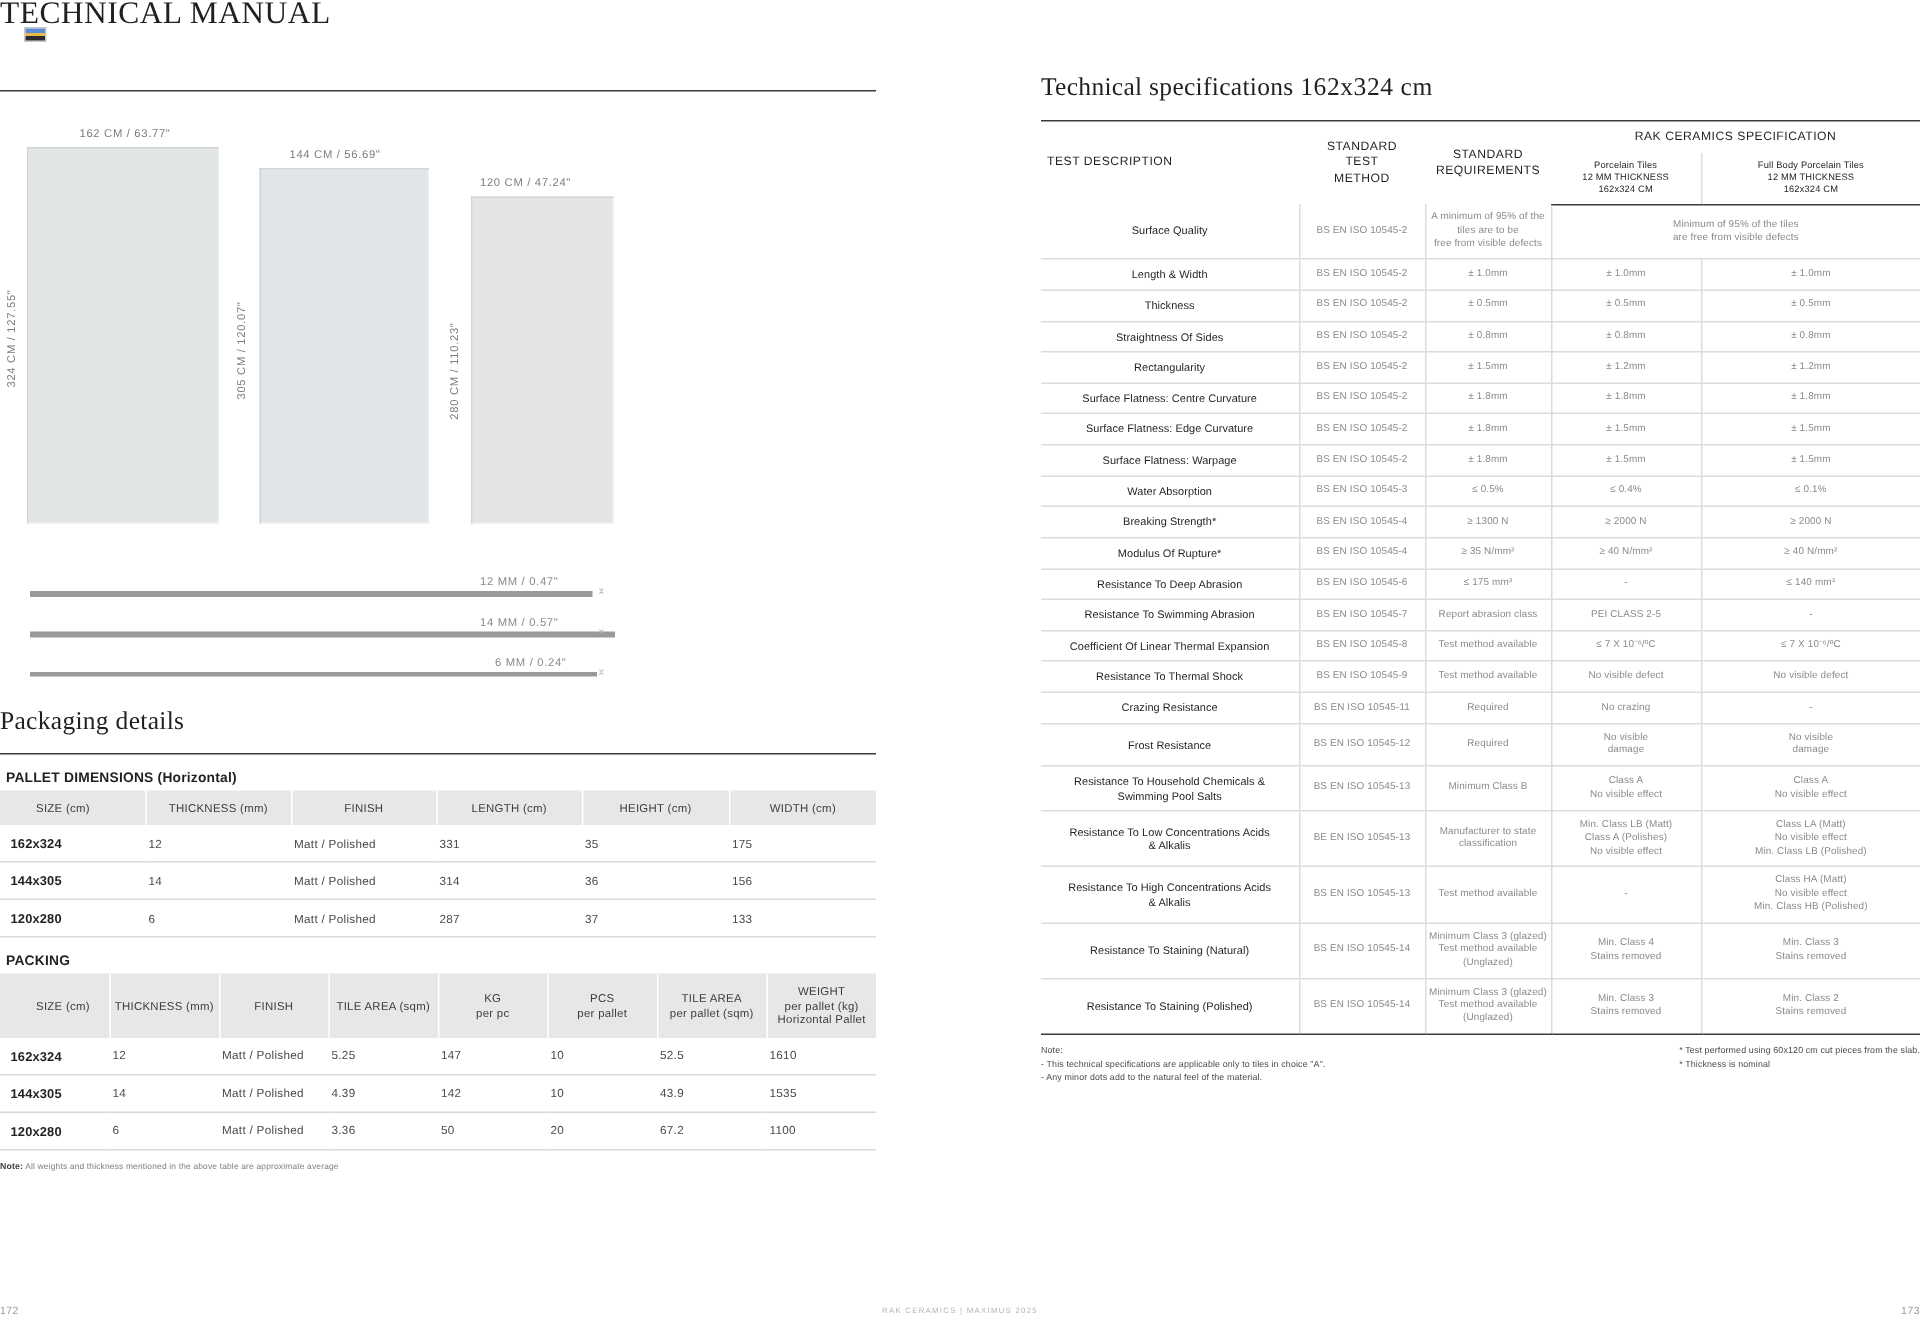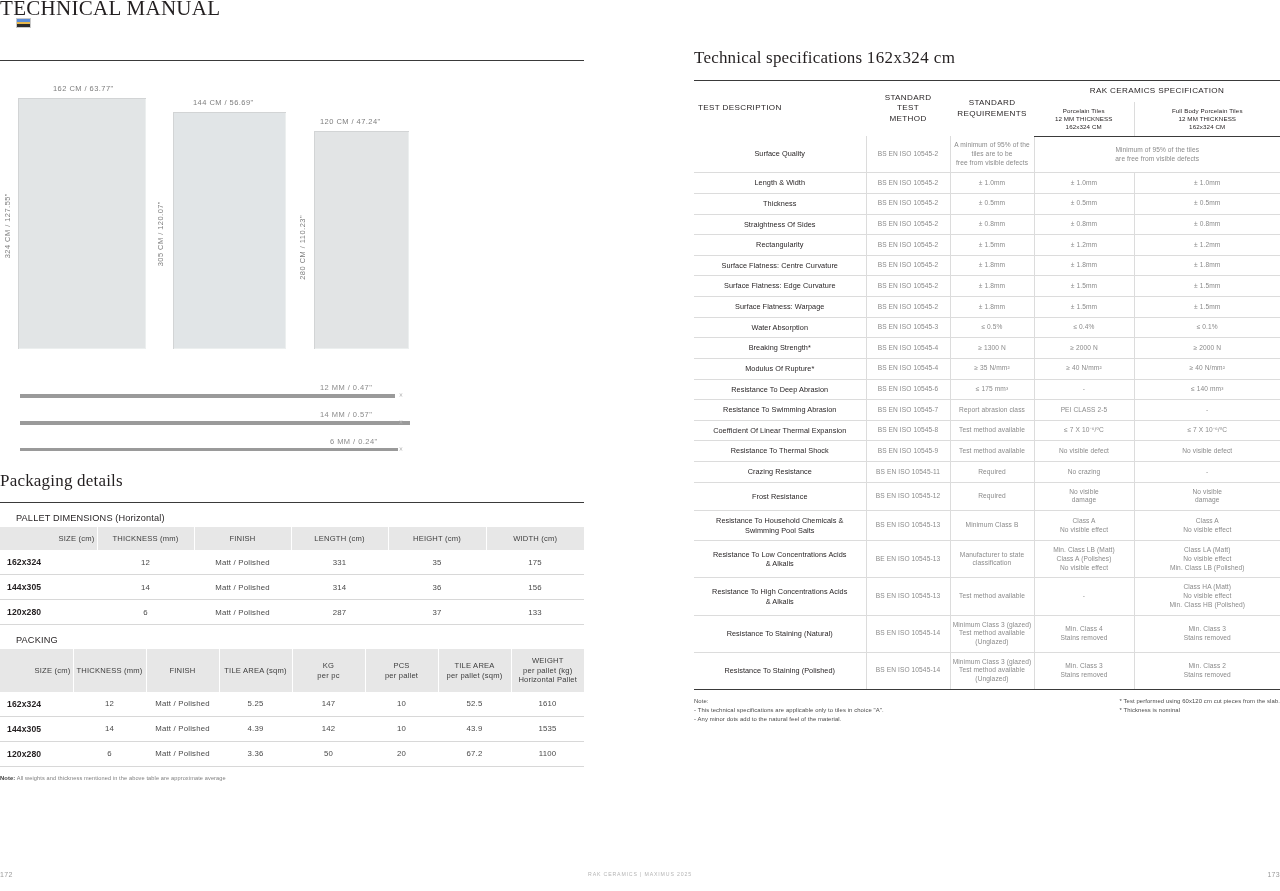--- a/index.html
+++ b/index.html
@@ -68,39 +68,39 @@
   .tbar { position:absolute; background:#9a9a9a; }
   .tlabel {
     position:absolute; font-size:7.5px; color:#8a8a8a; letter-spacing:.45px;
     white-space:nowrap;
   }
   .chev { position:absolute; color:#b5b5b5; font-size:7px; line-height:5px; }
 
   
   #packaging-title { margin-top:6px; }
   .subhead {
-    font-size:9.2px; font-weight:400; color:#231f20;
-    letter-spacing:.15px; margin: 10px 0 4px 16px;
+    font-size:9.2px; font-weight:700; color:#231f20;
+    letter-spacing:.15px; margin: 10px 0 4px 4px;
   }
   table.pack {
     width:584px; border-collapse:collapse; table-layout:fixed;
   }
   table.pack th {
     background:#e7e7e7;
     font-size:7.6px; font-weight:400; color:#3d3d3d;
     letter-spacing:.2px;
     padding:7px 2px;
     border-right:1px solid #ffffff;
     text-align:center; vertical-align:middle;
     line-height:1.25;
   }
   table.pack th:last-child { border-right:none; }
-  table.pack th.left-al { text-align:right; padding-left:14px; }
+  table.pack th.left-al { text-align:left; padding-left:24px; }
   table.pack td {
-    font-size:7.8px; color:#4a4a4a; text-align:center;
+    font-size:7.8px; color:#4a4a4a; 
     padding:7px 2px; border-bottom:1px solid #d8d8d8;
     letter-spacing:.2px;
   }
   table.pack td.size {
     font-weight:700; color:#231f20; font-size:8.6px;
     text-align:left; padding-left:7px; letter-spacing:.1px;
   }
   table.pack tr:last-child td { border-bottom:1px solid #d8d8d8; }
   .note {
     font-size:5.6px; color:#7e7e7e; margin-top:8px; letter-spacing:.12px;

